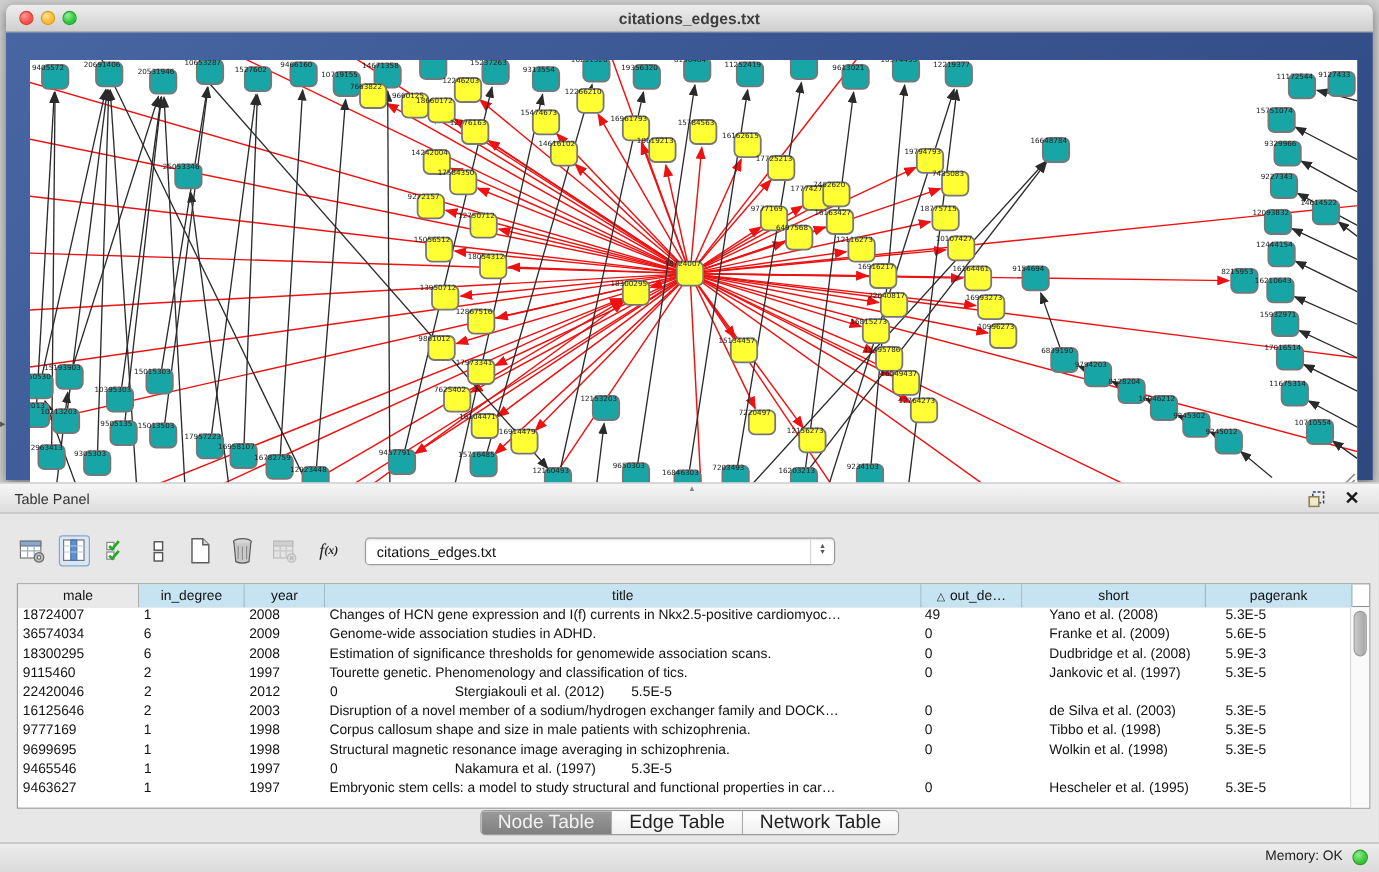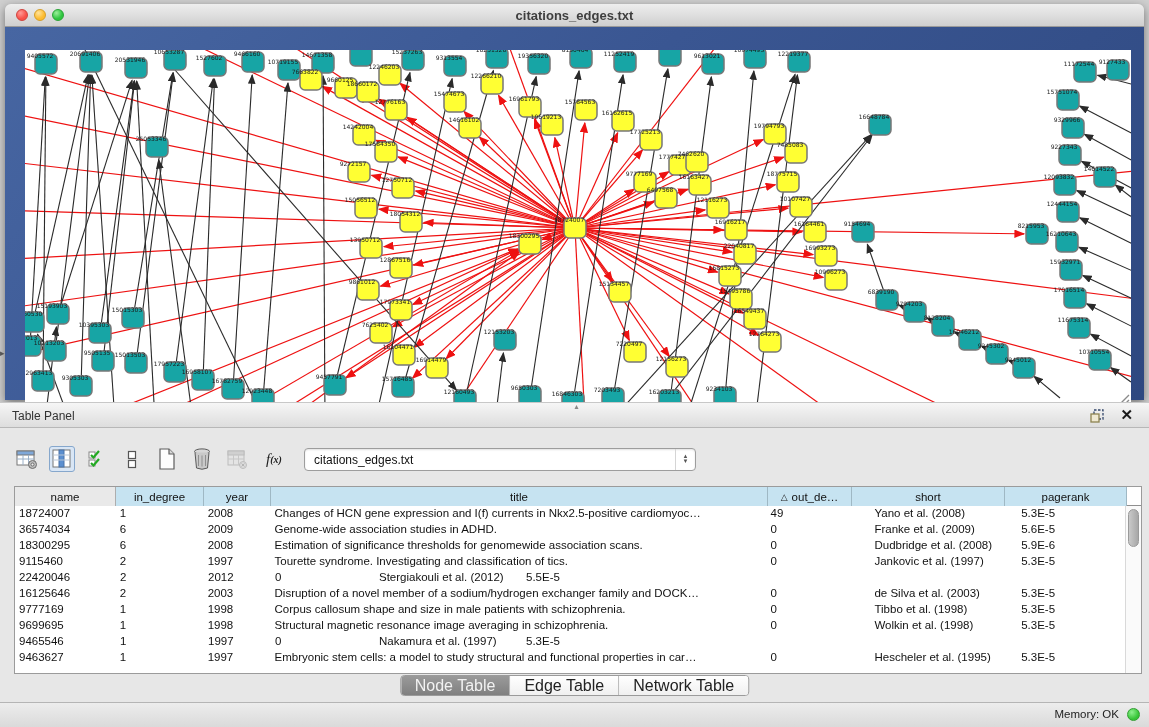--- a/index.html
+++ b/index.html
@@ -761,21 +761,21 @@
 
     <div class="combo">
       <span class="combo-text">citations_edges.txt</span>
       <span class="combo-arrows">▲<br>▼</span>
     </div>
   </div>
 
   <div class="grid-wrap">
     <div class="grid-head" id="grid-head">
         <div class="gh-cell plain" style="width: 101px;">
-          <span>name</span>
+          <span>male</span>
         </div>
         <div class="gh-cell" style="width: 88px;">
           <span>in_degree</span>
         </div>
         <div class="gh-cell" style="width: 67px;">
           <span>year</span>
         </div>
         <div class="gh-cell" style="width: 497px;">
           <span>title</span>
         </div>
@@ -809,27 +809,27 @@
           <div class="g-cell" style="width: 153px; padding-left: 24px;">Franke et al. (2009)</div>
           <div class="g-cell" style="width: 122px; padding-left: 18px;">5.6E-5</div>
         </div>
         <div class="g-row">
           <div class="g-cell" style="width: 101px; padding-left: 4px;">18300295</div>
           <div class="g-cell" style="width: 88px; padding-left: 4px;">6</div>
           <div class="g-cell" style="width: 67px; padding-left: 4px;">2008</div>
           <div class="g-cell" style="width: 497px; padding-left: 4px;">Estimation of significance thresholds for genomewide association scans.</div>
           <div class="g-cell" style="width: 84px; padding-left: 4px;">0</div>
           <div class="g-cell" style="width: 153px; padding-left: 24px;">Dudbridge et al. (2008)</div>
-          <div class="g-cell" style="width: 122px; padding-left: 18px;">5.9E-6</div>
+          <div class="g-cell" style="width: 122px; padding-left: 18px;">5.9E-3</div>
         </div>
         <div class="g-row">
           <div class="g-cell" style="width: 101px; padding-left: 4px;">9115460</div>
           <div class="g-cell" style="width: 88px; padding-left: 4px;">2</div>
           <div class="g-cell" style="width: 67px; padding-left: 4px;">1997</div>
-          <div class="g-cell" style="width: 497px; padding-left: 4px;">Tourette syndrome. Investigating and classification of tics.</div>
+          <div class="g-cell" style="width: 497px; padding-left: 4px;">Tourette genetic. Phenomenology and classification of tics.</div>
           <div class="g-cell" style="width: 84px; padding-left: 4px;">0</div>
           <div class="g-cell" style="width: 153px; padding-left: 24px;">Jankovic et al. (1997)</div>
           <div class="g-cell" style="width: 122px; padding-left: 18px;">5.3E-5</div>
         </div>
         <div class="g-row">
           <div class="g-cell" style="width: 101px; padding-left: 4px;">22420046</div>
           <div class="g-cell" style="width: 88px; padding-left: 4px;">2</div>
           <div class="g-cell" style="width: 67px; padding-left: 4px;">2012</div>
           <div class="g-cell" style="width: 84px; padding-left: 4px;">0</div>
           <div class="g-cell" style="width: 153px; padding-left: 24px;">Stergiakouli et al. (2012)</div>

